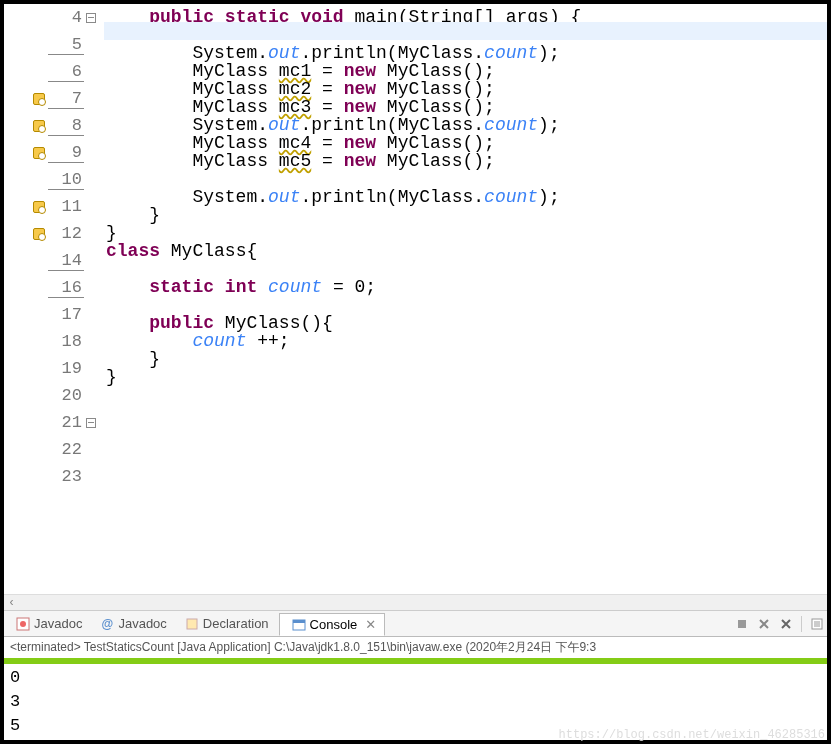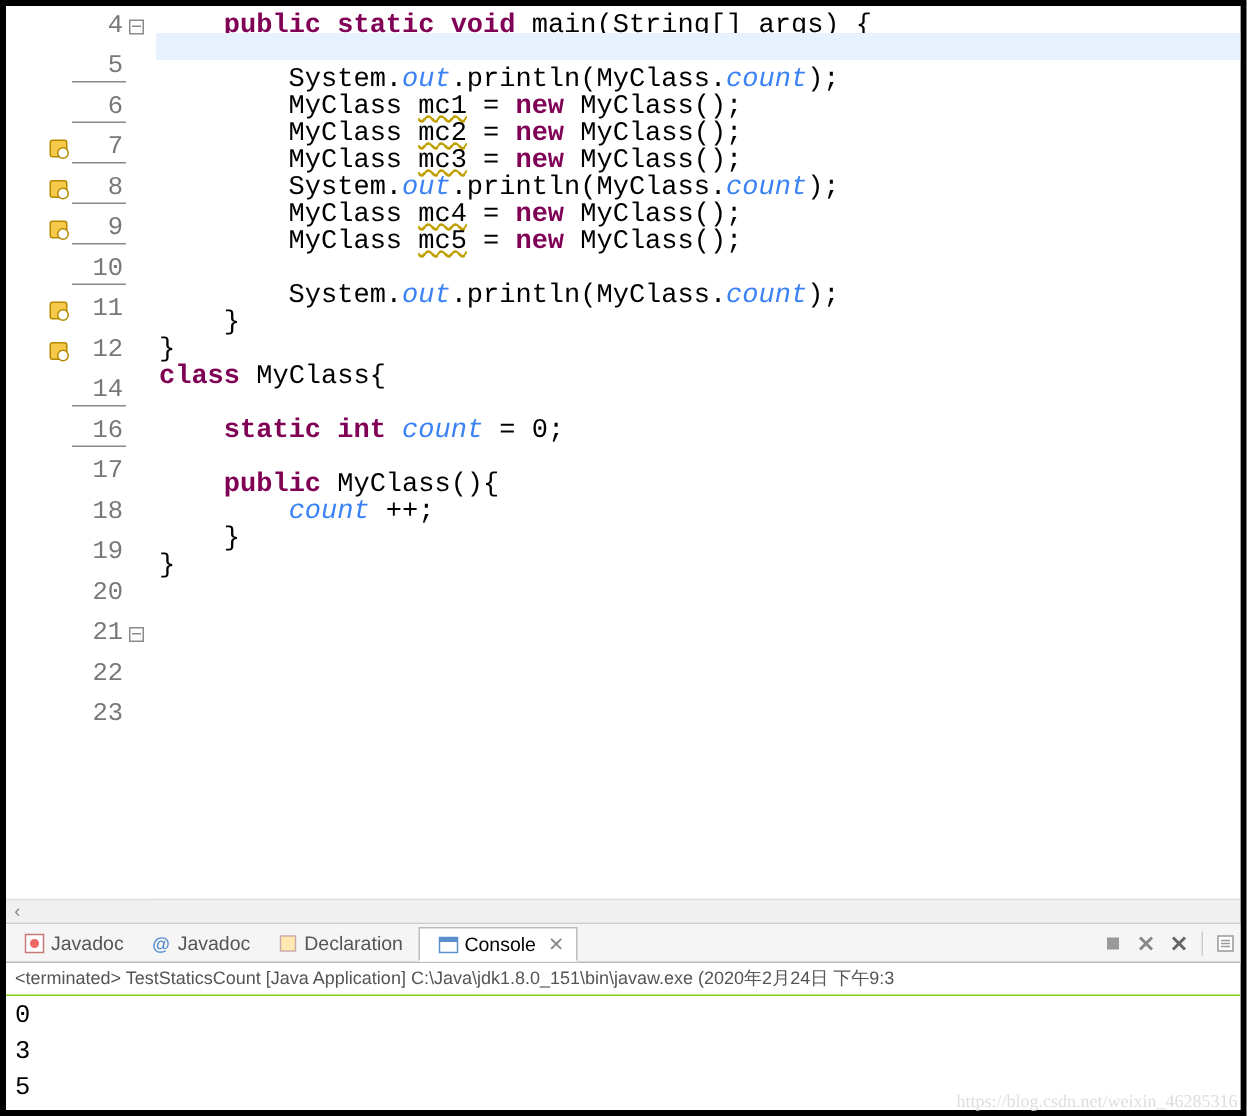--- a/index.html
+++ b/index.html
@@ -157,38 +157,38 @@
   width: 18px; height: 18px;
   display: flex; align-items: center; justify-content: center;
   cursor: pointer;
   color: #666;
   margin: 0 1px;
 }
 .console-status {
   padding: 2px 6px;
   font-size: 12px;
   color: #555;
-  border-bottom: 1px solid #84cc16;
+  border-bottom: 6px solid #84cc16;
   white-space: nowrap;
   overflow: hidden;
 }
 .console-output {
   padding: 2px 6px;
   font-family: Consolas, 'Courier New', monospace;
   font-size: 17px;
   color: #000;
   line-height: 24px;
 }
 .watermark {
   position: absolute;
   right: 6px;
   bottom: 2px;
   color: #ddd;
   font-size: 12px;
-  font-family: Liberation Serif, serif;
+  font-family: Liberation Mono, monospace;
   pointer-events: none;
 }
 </style>
 </head>
 <body>
 
 <div class="editor-area">
   <div class="gutter" id="gutter">
       <div class="gutter-row">
         <div class="marker-col"></div>

